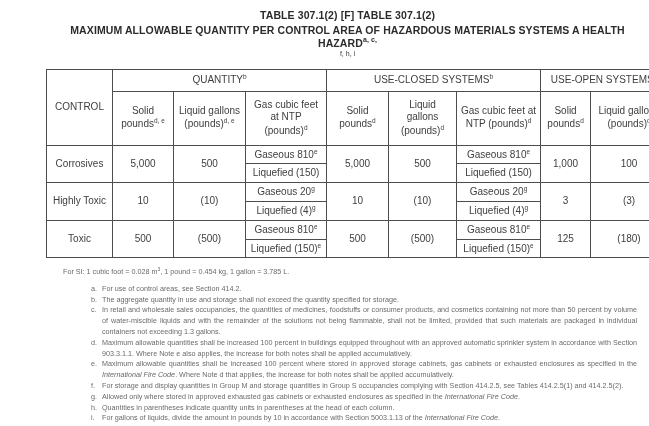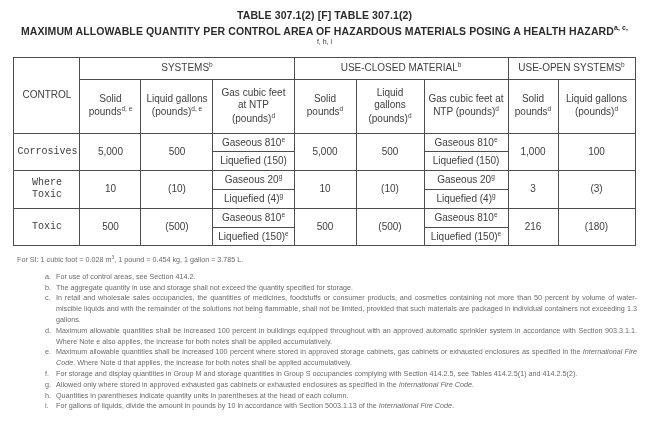--- a/index.html
+++ b/index.html
@@ -3,20 +3,21 @@
 <meta charset="utf-8">
 <style>
   * { margin: 0; padding: 0; box-sizing: border-box; }
   body { background: #ffffff; font-family: "Liberation Sans", sans-serif; }
   .page {
     position: relative;
     width: 649px;
     height: 426px;
     background: #ffffff;
     overflow: hidden;
+    padding-left: 46px;
   }
   
   .title-block { text-align: center; padding-top: 9px; color: #2b2b2b; }
   .title-line1 { font-size: 10.5px; font-weight: bold; letter-spacing: 0.1px; }
   .title-line2 { font-size: 10.5px; font-weight: bold; margin-top: 3px; letter-spacing: 0.1px; }
   .title-line2 sup { font-size: 7px; font-weight: bold; }
   .title-line3 { font-size: 7px; margin-top: 1px; color: #3a3a3a; }
   
   table.maq {
     border-collapse: collapse;
@@ -31,21 +32,21 @@
     text-align: center;
     vertical-align: middle;
     font-size: 10px;
     line-height: 1.25;
     padding: 2px 3px;
   }
   table.maq sup { font-size: 6.5px; }
   tr.group-row { height: 22px; }
   tr.subhead-row { height: 54px; }
   tr.data-row { height: 18px; }
-  td.material-cell { padding: 2px 7px; font-family: Liberation Mono, monospace; }
+  td.material-cell { padding: 2px 7px; }
   
   .si-note {
     margin: 8px 0 0 17px;
     font-size: 7.2px;
     color: #6a6a6a;
   }
   .si-note sup { font-size: 5px; }
   
   .footnotes { margin: 7px 12px 0 45px; color: #6a6a6a; }
   .footnote { display: flex; font-size: 7.2px; line-height: 10.8px; }
@@ -53,41 +54,41 @@
   .fn-text { flex: 1; text-align: justify; }
   .fn-text i { font-style: italic; }
 </style>
 </head>
 <body>
 
 <div class="page">
 
   <div class="title-block">
     <div class="title-line1">TABLE 307.1(2) [F] TABLE 307.1(2)</div>
-    <div class="title-line2"><span>MAXIMUM ALLOWABLE QUANTITY PER CONTROL AREA OF HAZARDOUS MATERIALS POSING A HEALTH HAZARD</span><sup>a, c,</sup></div>
+    <div class="title-line2"><span>MAXIMUM ALLOWABLE QUANTITY PER CONTROL AREA OF HAZARDOUS MATERIALS SYSTEMS A HEALTH HAZARD</span><sup>a, c,</sup></div>
     <div class="title-line3">f, h, i</div>
   </div>
 
   <table class="maq">
     <colgroup>
       <col style="width:66px">
         <col style="width:61px">
         <col style="width:72px">
         <col style="width:81px">
       <col style="width:62px">
         <col style="width:68px">
         <col style="width:84px">
         <col style="width:50px">
         <col style="width:77px">
     </colgroup>
     <tbody>
       <tr class="group-row">
         <th rowspan="2">CONTROL</th>
-        <th colspan="3"><span>SYSTEMS</span><sup>b</sup></th>
-        <th colspan="3"><span>USE-CLOSED MATERIAL</span><sup>b</sup></th>
+        <th colspan="3"><span>QUANTITY</span><sup>b</sup></th>
+        <th colspan="3"><span>USE-CLOSED SYSTEMS</span><sup>b</sup></th>
         <th colspan="2"><span>USE-OPEN SYSTEMS</span><sup>b</sup></th>
       </tr>
       <tr class="subhead-row">
         <th><span>Solid pounds</span><sup>d, e</sup></th>
         <th><span>Liquid gallons (pounds)</span><sup>d, e</sup></th>
         <th><span>Gas cubic feet at NTP (pounds)</span><sup>d</sup></th>
         <th><span>Solid pounds</span><sup>d</sup></th>
         <th><span>Liquid gallons (pounds)</span><sup>d</sup></th>
         <th><span>Gas cubic feet at NTP (pounds)</span><sup>d</sup></th>
         <th><span>Solid pounds</span><sup>d</sup></th>
@@ -104,21 +105,21 @@
         <td><span>Gaseous 810</span><sup>e</sup></td>
         <td rowspan="2">1,000</td>
         <td rowspan="2">100</td>
       </tr>
       <tr class="data-row">
         <td><span>Liquefied (150)</span><sup></sup></td>
         <td><span>Liquefied (150)</span><sup></sup></td>
       </tr>
 
       <tr class="data-row">
-        <td rowspan="2" class="material-cell">Where Toxic</td>
+        <td rowspan="2" class="material-cell">Highly Toxic</td>
         <td rowspan="2">10</td>
         <td rowspan="2">(10)</td>
         <td><span>Gaseous 20</span><sup>g</sup></td>
         <td rowspan="2">10</td>
         <td rowspan="2">(10)</td>
         <td><span>Gaseous 20</span><sup>g</sup></td>
         <td rowspan="2">3</td>
         <td rowspan="2">(3)</td>
       </tr>
       <tr class="data-row">
@@ -127,21 +128,21 @@
       </tr>
 
       <tr class="data-row">
         <td rowspan="2" class="material-cell">Toxic</td>
         <td rowspan="2">500</td>
         <td rowspan="2">(500)</td>
         <td><span>Gaseous 810</span><sup>e</sup></td>
         <td rowspan="2">500</td>
         <td rowspan="2">(500)</td>
         <td><span>Gaseous 810</span><sup>e</sup></td>
-        <td rowspan="2">216</td>
+        <td rowspan="2">125</td>
         <td rowspan="2">(180)</td>
       </tr>
       <tr class="data-row">
         <td><span>Liquefied (150)</span><sup>e</sup></td>
         <td><span>Liquefied (150)</span><sup>e</sup></td>
       </tr>
     </tbody>
   </table>
 
   <div class="si-note"><span>For SI: 1 cubic foot = 0.028 m</span><sup>3</sup><span>, 1 pound = 0.454 kg, 1 gallon = 3.785 L.</span></div>

